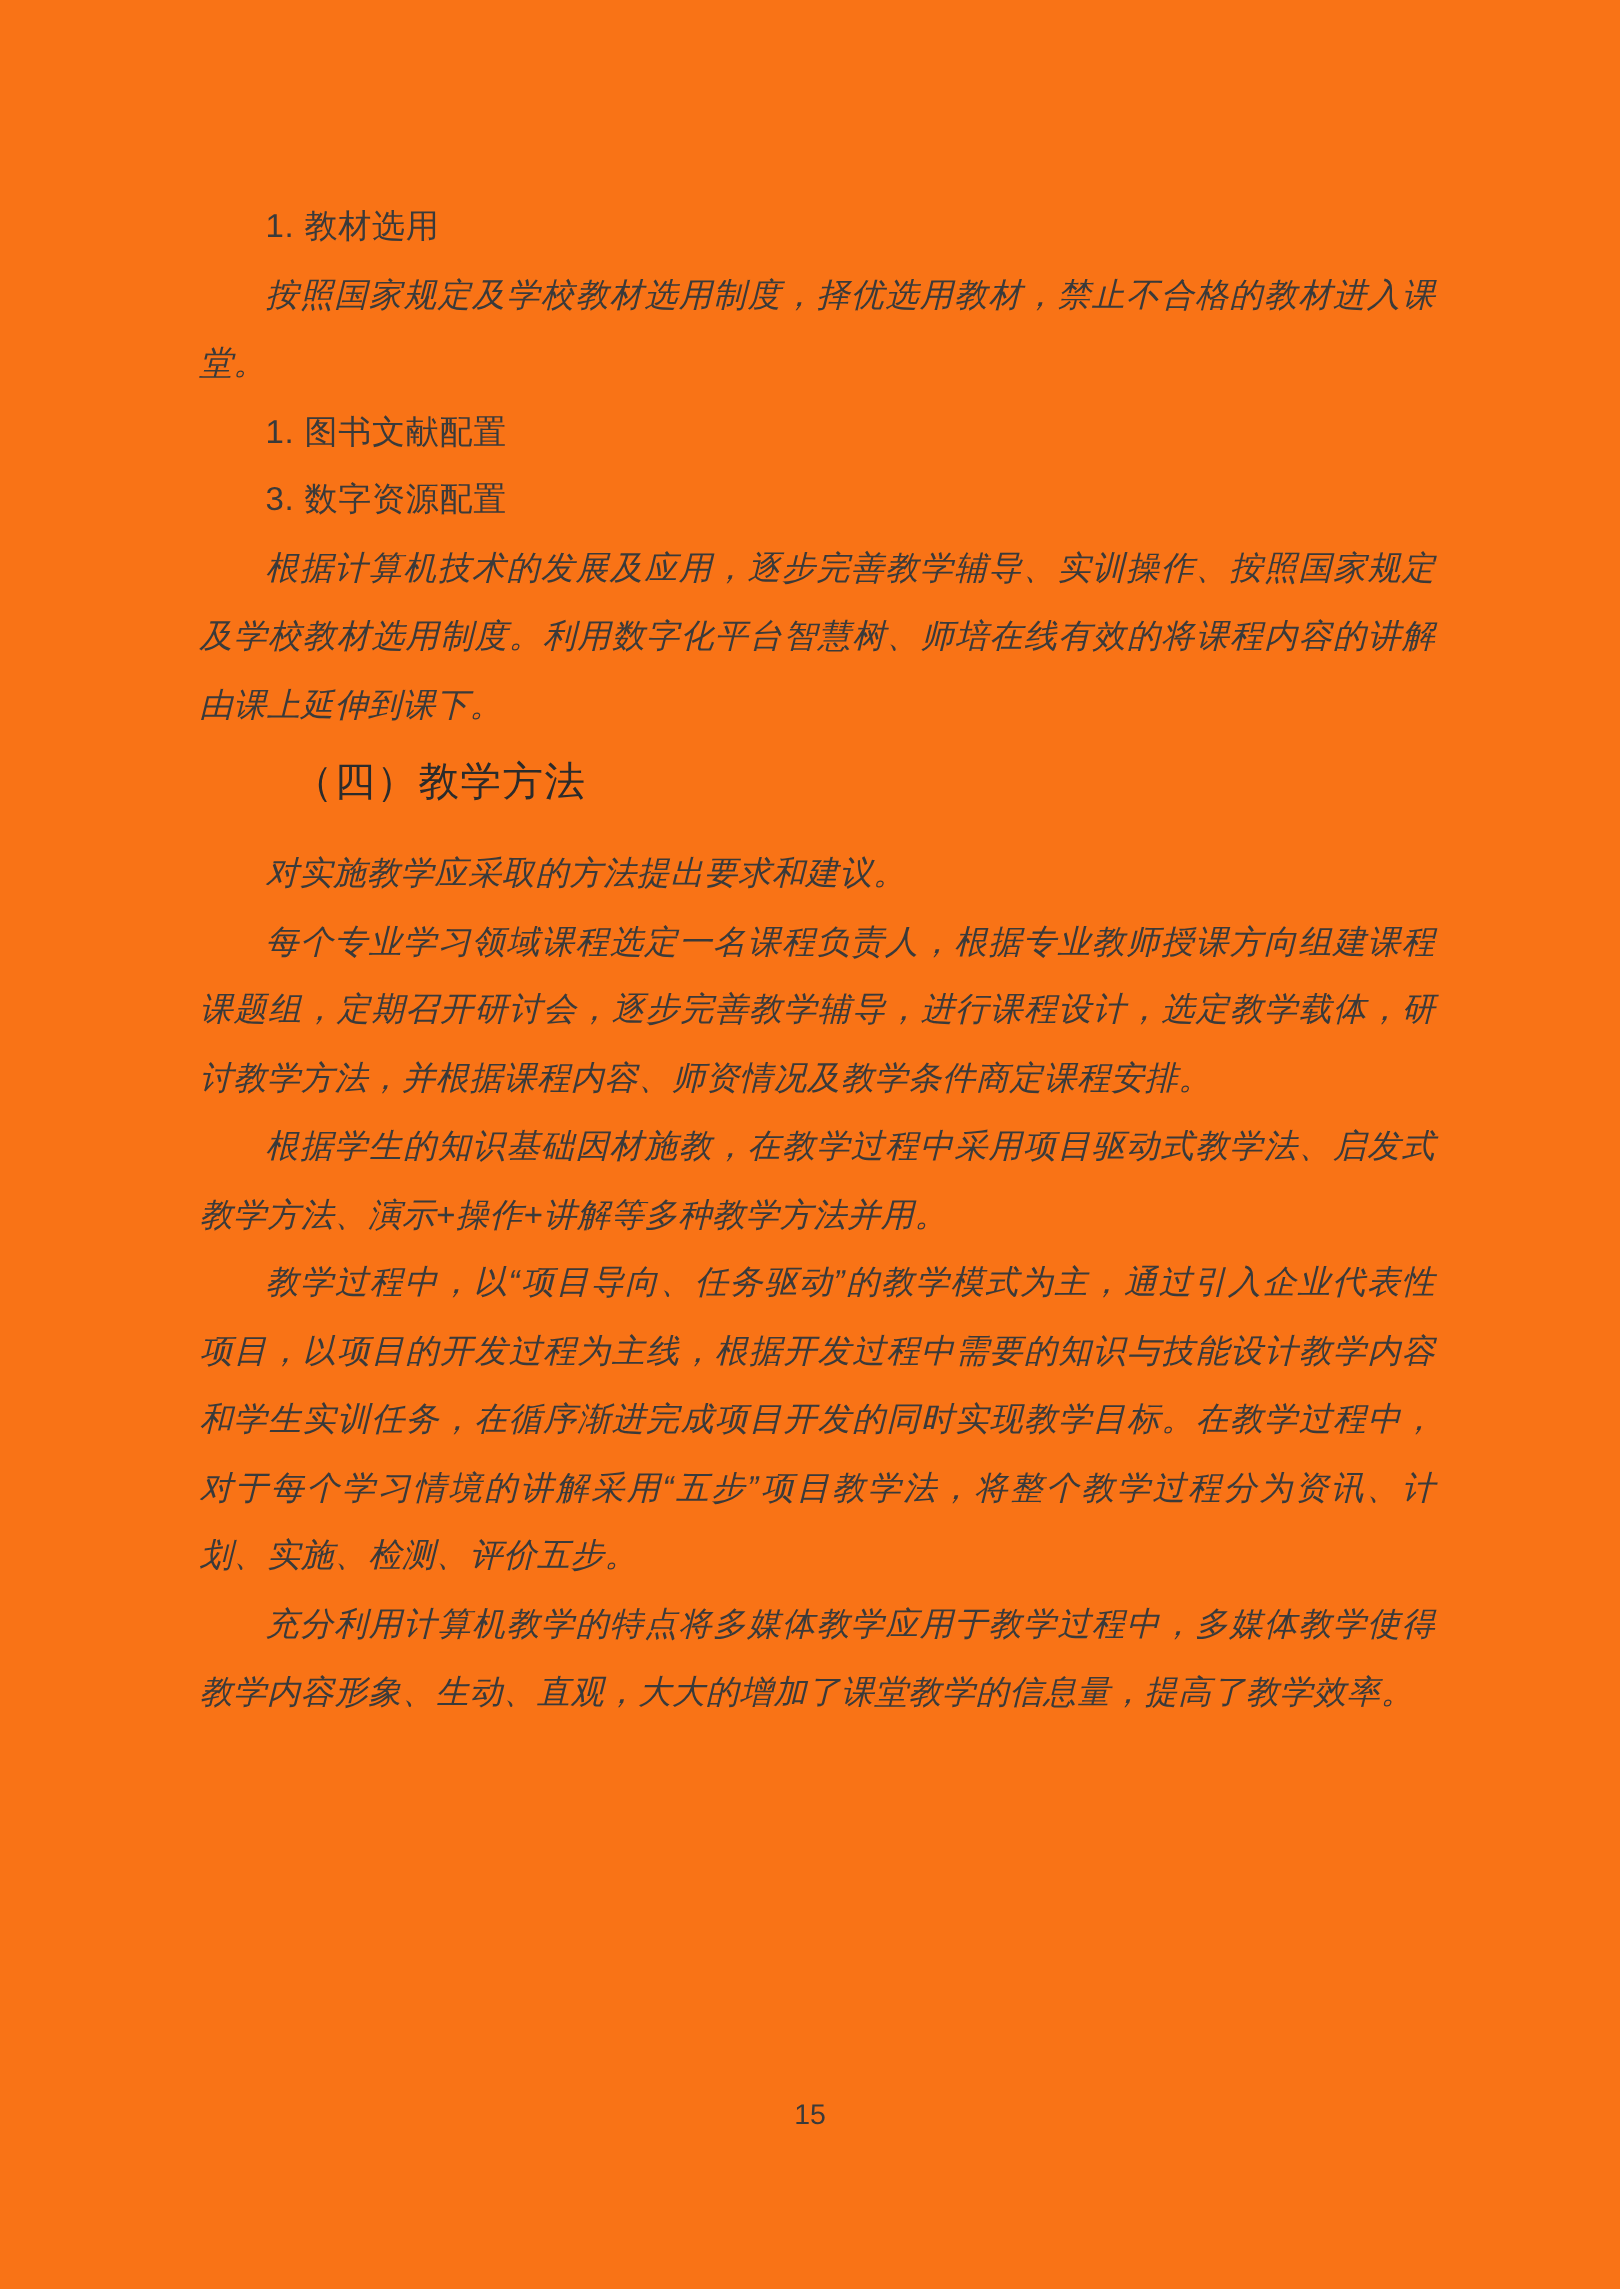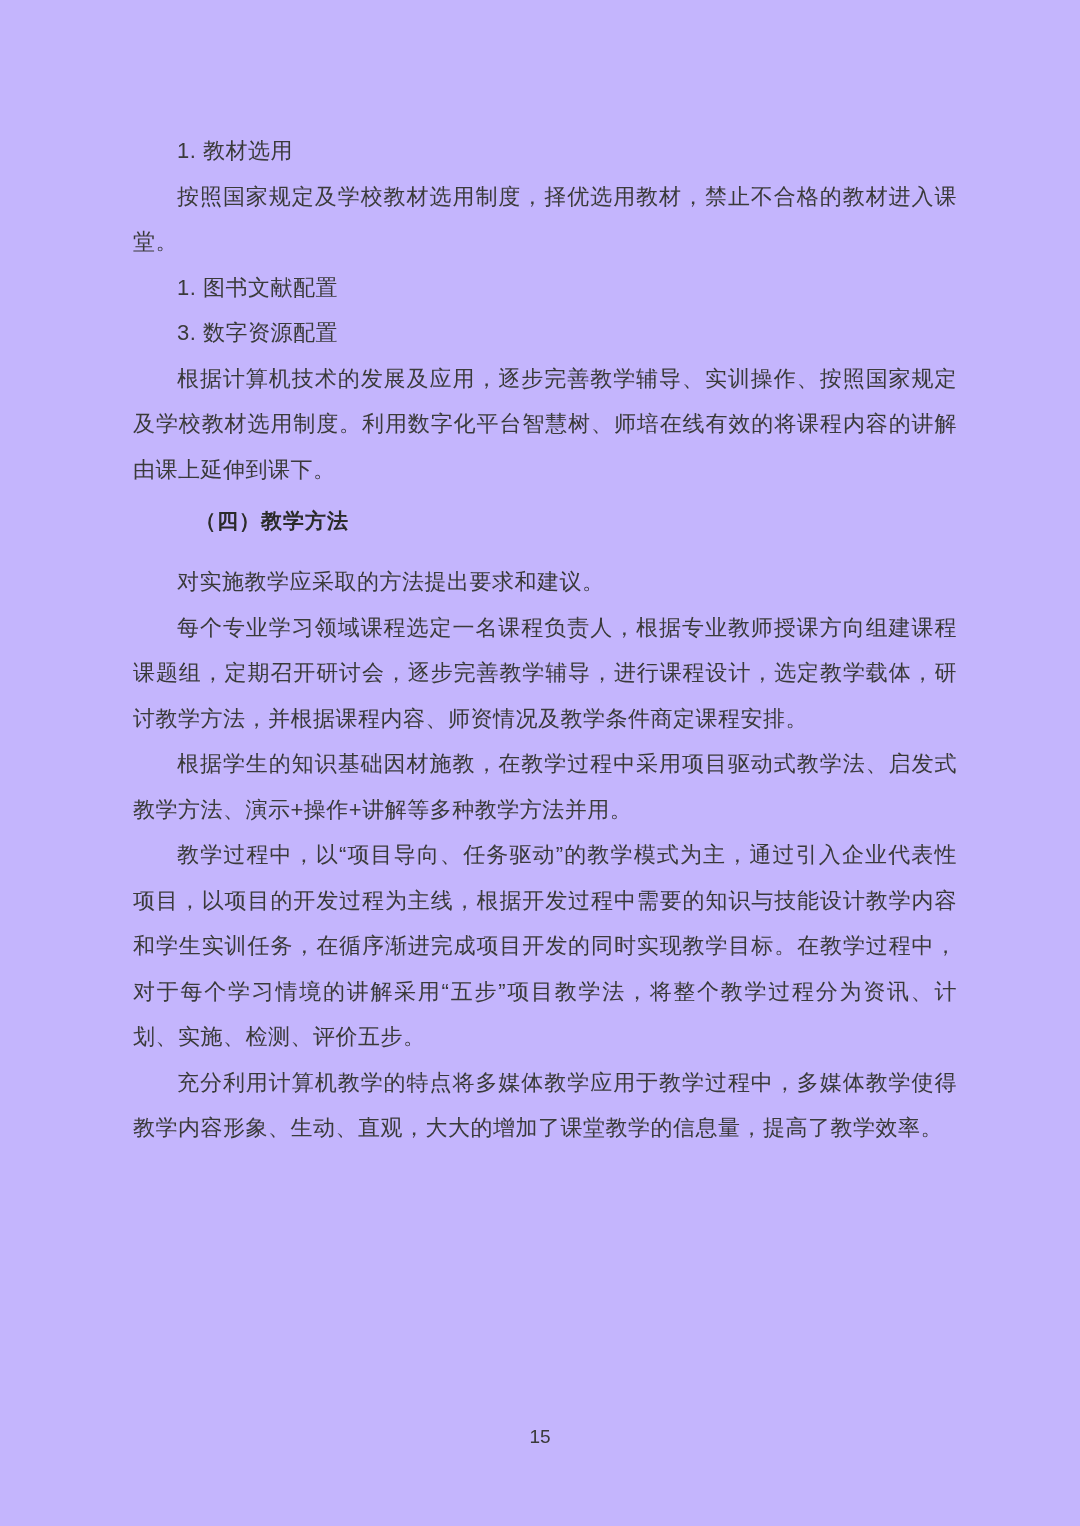--- a/index.html
+++ b/index.html
@@ -13,21 +13,21 @@
     font-family: "Liberation Sans", "DejaVu Sans", sans-serif;
     position: relative;
     overflow: hidden;
   }
   .page {
     position: absolute;
     left: 0;
     top: 0;
     width: 1080px;
     height: 1526px;
-    background: #c4b5fd;
+    background: #f97316;
   }
   .doc-content {
     position: absolute;
     left: 133px;
     top: 128px;
     width: 824px;
     color: #3a3a3a;
   }
   .block-paragraph,
   .block-list-item {
@@ -35,37 +35,37 @@
     font-size: 22px;
     line-height: 45.5px;
     letter-spacing: 0.5px;
     text-indent: 2em;
     color: #3a3a3a;
   }
   .block-paragraph {
     text-align: justify;
     text-justify: inter-ideograph;
     text-align-last: left;
+    font-style: italic;
   }
   .block-heading {
     margin: 4px 0 13px 0;
     padding-left: 62px;
-    font-size: 21px;
-    font-weight: bold;
+    font-size: 27px;
+    font-weight: normal;
     line-height: 50px;
     color: #2b2b2b;
     letter-spacing: 1px;
   }
   .page-footer {
     position: absolute;
     left: 0;
     top: 1396px;
     width: 1080px;
     text-align: center;
-    margin-top: 26px;
   }
   .page-number {
     font-size: 19px;
     color: #3a3a3a;
     line-height: 30px;
   }
 </style>
 </head>
 <body>
 

